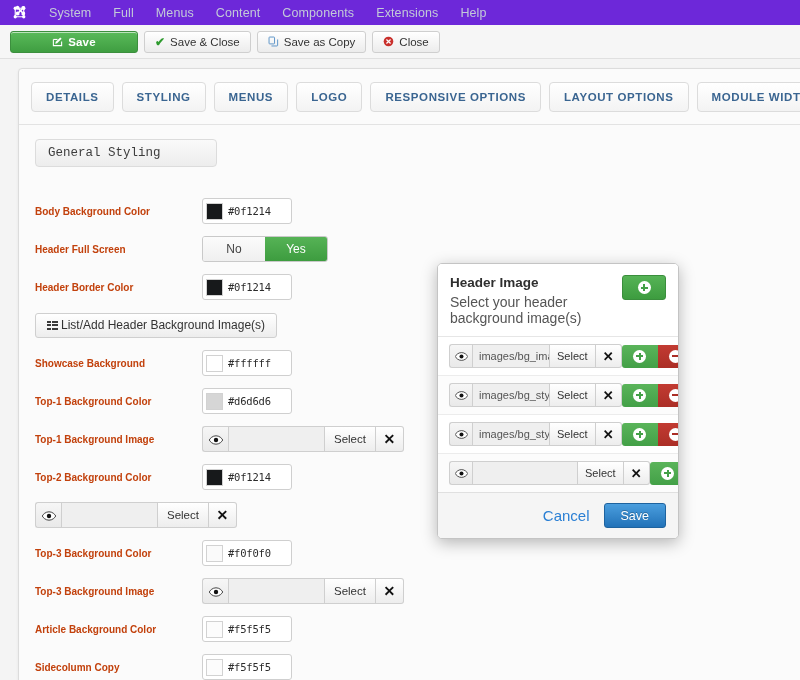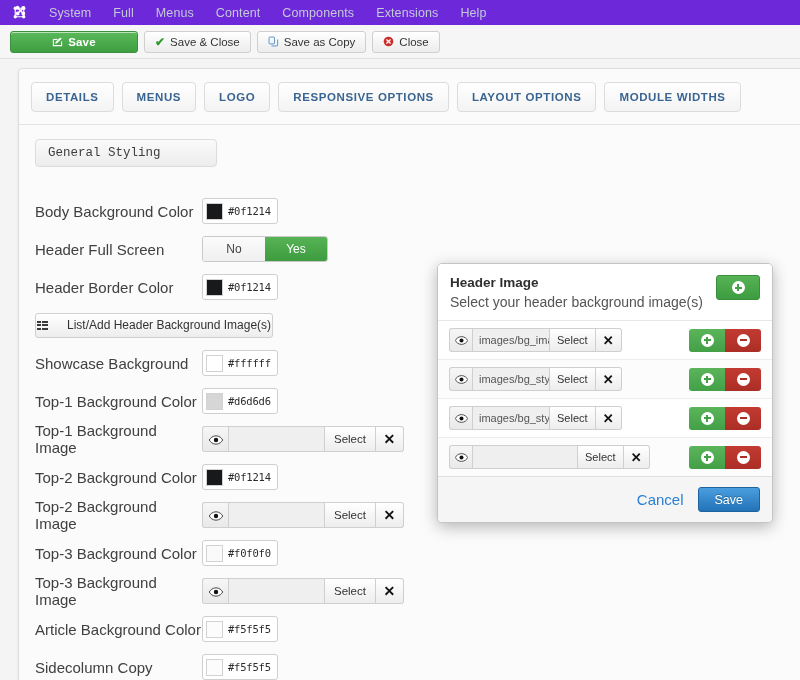--- a/index.html
+++ b/index.html
@@ -70,39 +70,39 @@
 
   
   .formarea { padding:14px 16px 20px 16px; }
   .legend {
     display:inline-block; min-width:182px; padding:6px 12px;
     background:linear-gradient(#fafafa,#ededed);
     border:1px solid #dcdcdc; border-radius:4px;
     font-size:12.5px; color:#3d3d3d; margin-bottom:25px;font-family:Liberation Mono, monospace;
   }
   .frow { display:flex; align-items:center; height:38px; }
-  .flabel { width:167px; font-size:15px; color:#404040; }
+  .flabel { width:167px; font-size:10px; color:#c2410c;font-weight:bold; }
   .fctl { display:flex; align-items:center; }
 
   
   .colorbox {
-    display:flex; align-items:center; height:25px; width:76px;
+    display:flex; align-items:center; height:25px; width:90px;
     border:1px solid #cfcfcf; border-radius:3px; background:#fff;
     padding:12px 3px; gap:5px;
   }
   .swatch { width:17px; height:17px; border:1px solid #d2d2d2; flex:none; }
   .colortxt {
     font-family:"DejaVu Sans Mono", monospace; font-size:10.5px; color:#2b2b2b;
     letter-spacing:-.2px;
   }
 
   
   .listbtn {
-    height:25px; display:inline-flex; align-items:center; gap:19px;
-    padding:0 1px; font-size:12px; color:#333;
+    height:25px; display:inline-flex; align-items:center; gap:3px;
+    padding:0 11px; font-size:12px; color:#333;
     background:linear-gradient(#ffffff,#ededed);
     border:1px solid #cfcfcf; border-radius:3px; cursor:pointer;
   }
   .grid-ic { display:inline-block; width:11px; height:9px; position:relative; }
   .grid-ic i {
     position:absolute; background:#3a3a3a; display:block;
   }
 
   
   .btngroup { display:flex; height:26px; border-radius:3px; overflow:hidden;
@@ -142,21 +142,21 @@
     border:1px solid #cfcfcf; border-left:none; border-radius:0 3px 3px 0;
     font-size:14px; font-weight:bold; color:#111; cursor:pointer;
   }
 
   
   .eye { width:13px; height:9px; position:relative; }
   .eye svg { display:block; }
 
   
   .modal {
-    position:absolute; left:437px; top:263px; width:336px;
+    position:absolute; left:437px; top:263px; width:242px;
     background:#fff; border:1px solid #c4c4c4; border-radius:5px;
     box-shadow:0 4px 16px rgba(0,0,0,.28);
     overflow:hidden;
   }
   .modal-head {
     display:flex; align-items:flex-start; justify-content:space-between;
     padding:11px 12px 10px 12px; background:#fff;
     border-bottom:1px solid #e6e6e6;
   }
   .modal-title { font-size:13.5px; font-weight:bold; color:#2f2f2f; line-height:16px; }
@@ -270,20 +270,21 @@
       </svg>
     </span>
     <span>Close</span>
   </div>
 </div>
 
 <div class="panel">
 
   <div class="tabs">
     <div class="tab">DETAILS</div>
+    <div class="tab">STYLING</div>
     <div class="tab">MENUS</div>
     <div class="tab">LOGO</div>
     <div class="tab">RESPONSIVE OPTIONS</div>
     <div class="tab">LAYOUT OPTIONS</div>
     <div class="tab">MODULE WIDTHS</div>
 
   </div>
   <div class="tabs-rule"></div>
 
   <div class="formarea">
@@ -387,21 +388,20 @@
       <div class="fctl">
         <div class="colorbox">
           <span class="swatch" style="background:#17191b"></span>
           <span class="colortxt">#0f1214</span>
         </div>
       </div>
     </div>
 
     
     <div class="frow">
-      <div class="flabel">Top-2 Background Image</div>
       <div class="fctl">
         <div class="mediafield">
           <span class="eyebtn">
             <span class="eye">
               <svg width="14" height="10" viewBox="0 0 20 12">
                 <path d="M10 0C5 0 1.6 3.6.4 6c1.2 2.4 4.6 6 9.6 6s8.4-3.6 9.6-6C18.4 3.6 15 0 10 0z" fill="#fff" stroke="#222" stroke-width="1.2"></path>
                 <circle cx="10" cy="6" r="3.1" fill="#111"></circle>
               </svg>
             </span>
           </span>

